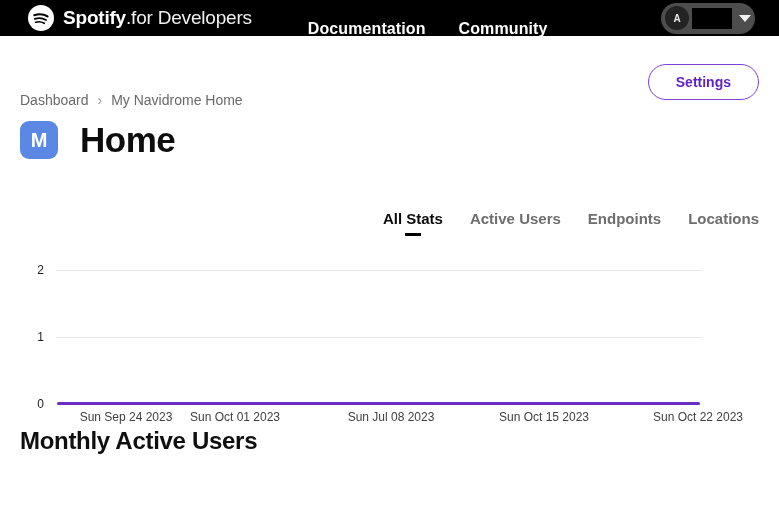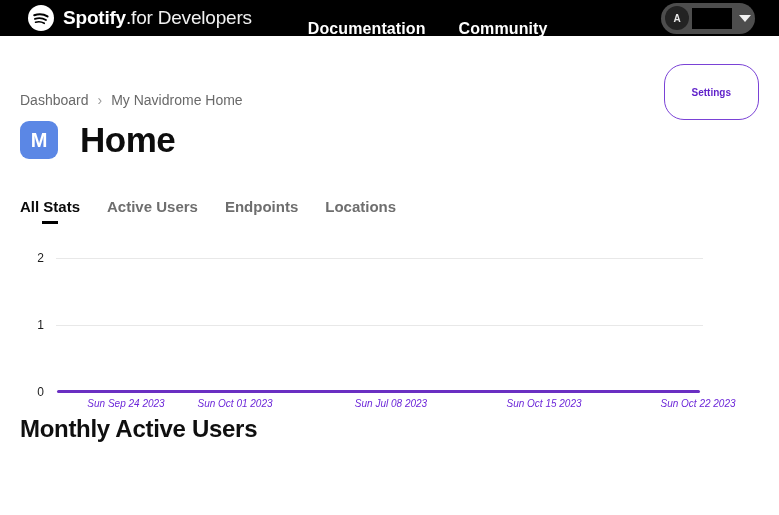--- a/index.html
+++ b/index.html
@@ -25,46 +25,46 @@
   .chevron-down { width: 0; height: 0; border-left: 6px solid transparent;
     border-right: 6px solid transparent; border-top: 7px solid #f2f2f2; margin-left: 7px; }
 
   
   .content { padding: 0 20px; position: relative; }
 
   .breadcrumb-row { position: relative; padding-top: 56px; height: 84px; }
   .breadcrumb { display: flex; align-items: center; gap: 9px; font-size: 14px; color: #696969; }
   .breadcrumb a { color: #696969; text-decoration: none; cursor: pointer; }
   .breadcrumb-sep { color: #9a9a9a; font-size: 14px; }
-  .settings-button { position: absolute; top: 28px; right: 0; height: 56px; padding: 0 27px;
+  .settings-button { position: absolute; top: 28px; right: 0; height: 36px; padding: 0 27px;
     background: #fff; border: 1px solid var(--accent-purple-border); border-radius: 20px;
     color: var(--accent-purple); font-family: "Liberation Sans", sans-serif;
-    font-size: 10px; font-weight: 700; cursor: pointer; }
+    font-size: 14px; font-weight: 700; cursor: pointer; }
 
   .title-row { display: flex; align-items: center; gap: 22px; margin-top: 0; }
   .app-avatar { width: 38px; height: 38px; border-radius: 9px; background: var(--app-avatar-blue);
     color: #fff; font-size: 20px; font-weight: 700; display: flex; align-items: center;
     justify-content: center; flex: none; }
   .page-title { font-size: 35px; font-weight: 800; color: #0d0d0d; letter-spacing: -0.5px; }
 
-  .tabs { display: flex; gap: 27px; margin-top: 38px; }
+  .tabs { display: flex; gap: 27px; margin-top: 50px; justify-content: flex-end; }
   .tab { font-size: 15px; font-weight: 700; color: #6e6e6e; cursor: pointer; }
   .tab.active { color: #0a0a0a; }
   .tab.active::after { content: ""; display: block; width: 16px; height: 3px; background: #000;
     margin: 6px auto 0; }
 
   .section-title { font-size: 24px; font-weight: 800; color: #0f0f0f; letter-spacing: -0.3px;
     line-height: 1; margin-top: 27px; }
 
   .chart-plot { position: relative; height: 192px; width: 739px; }
   .gridline { position: absolute; height: 1px; background: var(--grid-gray); }
   .ylabel { position: absolute; left: 0; width: 24px; text-align: right; font-size: 12px;
     color: #1c1c1c; line-height: 14px; }
-  .xlabel { position: absolute; top: 174px; transform: translateX(-50%); font-size: 10px;
-    color: #6d28d9; white-space: nowrap; font-style: italic; }
+  .xlabel { position: absolute; top: 174px; transform: translateX(-50%); font-size: 12px;
+    color: #404040; white-space: nowrap; }
   .seriesline { position: absolute; height: 3px; border-radius: 2px; }
 
   .section-title.monthly { margin-top: 1px; }
 </style>
 </head>
 <body>
 
 <header class="topbar">
   <div class="brand">
     <svg width="26" height="26" viewBox="0 0 24 24">

